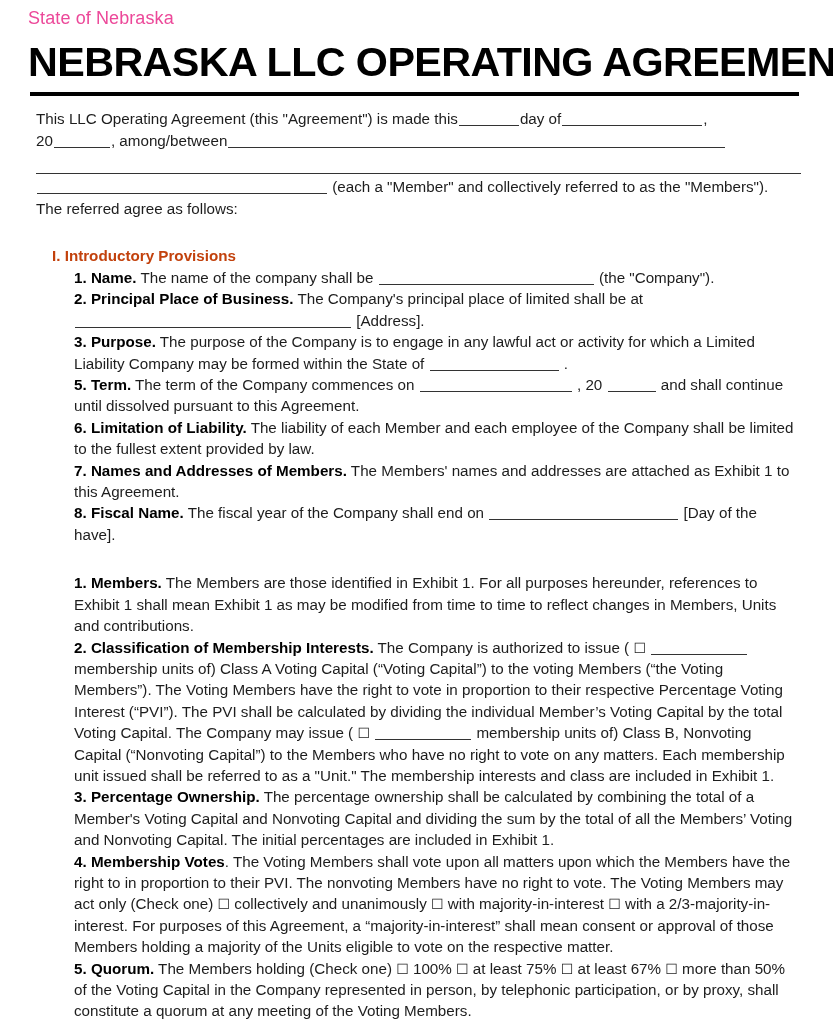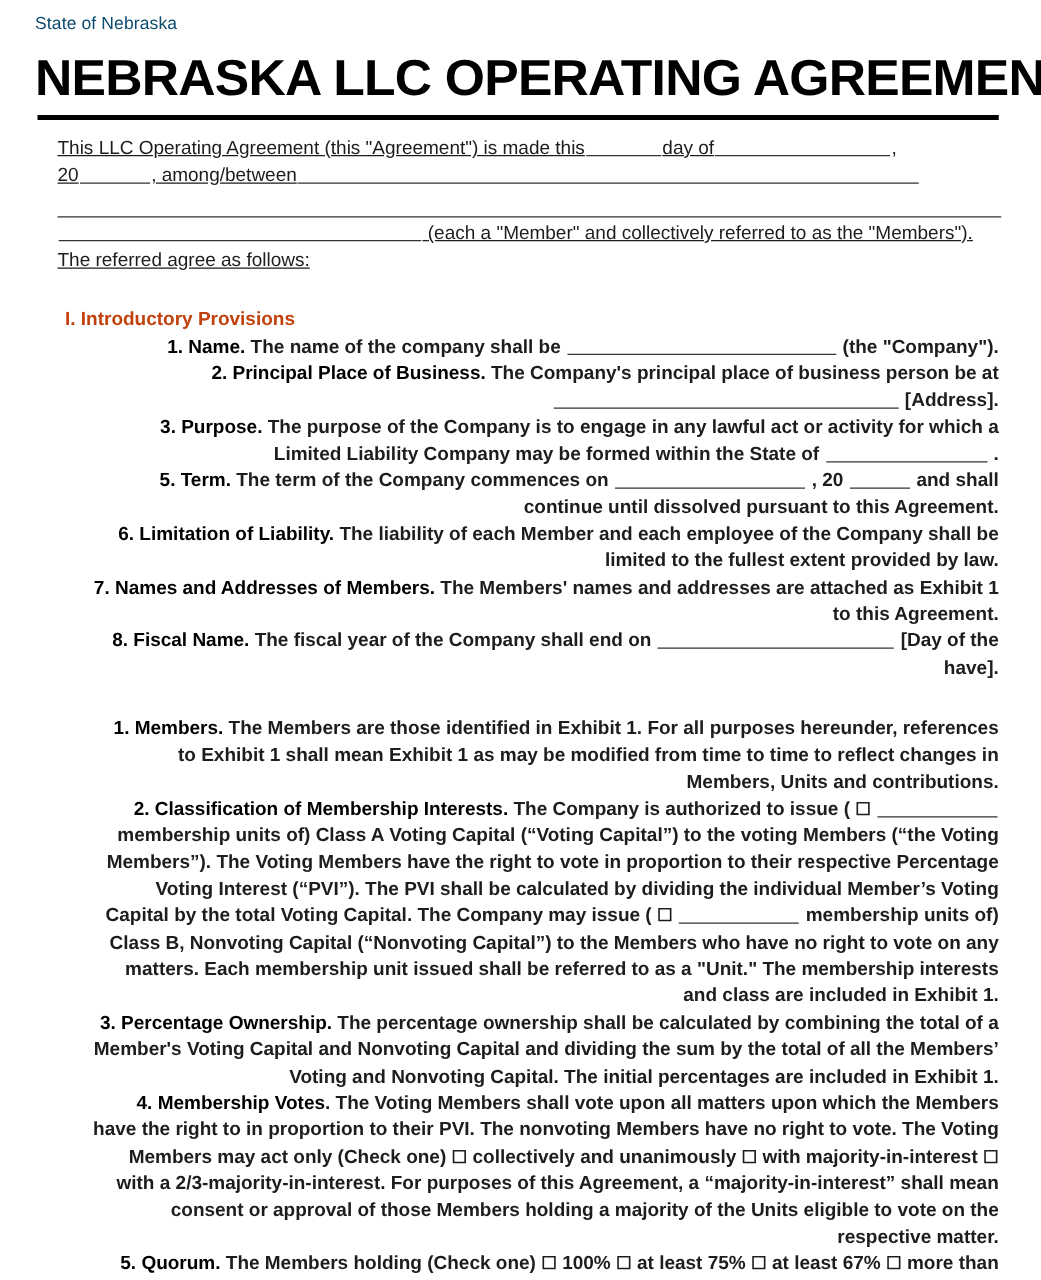--- a/index.html
+++ b/index.html
@@ -20,23 +20,23 @@
     position: relative;
     width: 833px;
     height: 1024px;
     box-sizing: border-box;
     padding: 9px 30px 0 28px;
     background: #ffffff;
   }
 
   
   .state-line {
-    font-size: 14px;
+    font-size: 18px;
     line-height: 18px;
-    color: #0c4a6e;
+    color: #ec4899;
     letter-spacing: .1px;
   }
   .doc-title {
     margin: 12px 0 0 0;
     font-size: 40.5px;
     font-weight: bold;
     line-height: 46px;
     letter-spacing: -0.6px;
     color: #000;
     white-space: nowrap;
@@ -52,23 +52,22 @@
 
   
   .para {
     font-size: 15.2px;
     line-height: 21.5px;
     color: #1d1d1d;
     margin: 0;
   }
   .intro {
     margin-top: 12px;
-    margin-left: 18px;
+    margin-left: 8px;
     margin-right: 2px;
-    text-decoration: underline;
   }
   .intro .ln { display: block; white-space: nowrap; }
 
   .blank {
     display: inline-block;
     border-bottom: 1.4px solid #333;
     height: 13px;
     vertical-align: -2px;
     margin: 0 1px;
   }
@@ -92,22 +91,21 @@
     margin-bottom: 1px;
   }
   .clauses {
     margin-left: 22px;
     margin-right: 4px;
   }
   .clause {
     font-size: 15.2px;
     line-height: 21.4px;
     color: #1d1d1d;
-    text-align: right;
-    font-weight: bold;
+    text-align: left;
   }
   .clause b { color: #000; }
   .cbx {
     font-size: 14px;
     line-height: 1;
     vertical-align: 0px;
     letter-spacing: 0;
   }
 
   
@@ -129,21 +127,21 @@
     <span class="ln"><span>20</span><span class="blank" style="width:56px"></span><span>, among/between</span><span class="blank" style="width:497px"></span></span>
     <span class="blank-full" style="margin-top:5px"></span>
     <span class="ln" style="margin-top:2px;display:block;"><span class="blank" style="width:290px"></span> <span>(each a "Member" and collectively referred to as the "Members").</span></span>
     <span class="ln">The referred agree as follows:</span>
   </div>
 
   <div class="article a1">
     <div class="article-head">I. Introductory Provisions</div>
     <div class="clauses" id="art0">
         <div class="clause"><b>1. </b><b>Name.</b><span> The name of the company shall be</span> <span class="blank" style="width: 215px;"></span><span> (the "Company").</span></div>
-        <div class="clause"><b>2. </b><b>Principal Place of Business.</b><span> The Company's principal place of business person be at</span><br> <span class="blank" style="width: 276px;"></span><span> [Address].</span></div>
+        <div class="clause"><b>2. </b><b>Principal Place of Business.</b><span> The Company's principal place of limited shall be at</span><br> <span class="blank" style="width: 276px;"></span><span> [Address].</span></div>
         <div class="clause"><b>3. </b><b>Purpose.</b><span> The purpose of the Company is to engage in any lawful act or activity for which a Limited Liability Company may be formed within the  State of</span> <span class="blank" style="width: 129px;"></span><span> .</span></div>
         <div class="clause"><b>5. </b><b>Term.</b><span> The term of the Company commences on</span> <span class="blank" style="width: 152px;"></span><span> , 20</span> <span class="blank" style="width: 48px;"></span><span> and shall continue until dissolved pursuant to this Agreement.</span></div>
         <div class="clause"><b>6. </b><b>Limitation of Liability.</b><span> The liability of each Member and each employee of the Company shall be limited to the fullest extent provided by law.</span></div>
         <div class="clause"><b>7. </b><b>Names and Addresses of Members.</b><span> The Members' names and addresses are attached as Exhibit 1 to this Agreement.</span></div>
         <div class="clause"><b>8. </b><b>Fiscal Name.</b><span> The fiscal year of the Company shall end on</span> <span class="blank" style="width: 189px;"></span><span> [Day of the have].</span></div>
       </div>
   </div>
 
   <div class="article a2">
     <div class="clauses" id="art1">

